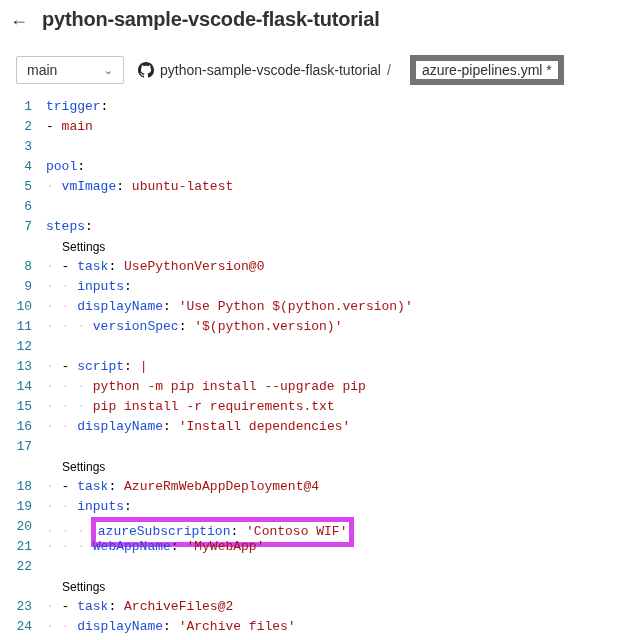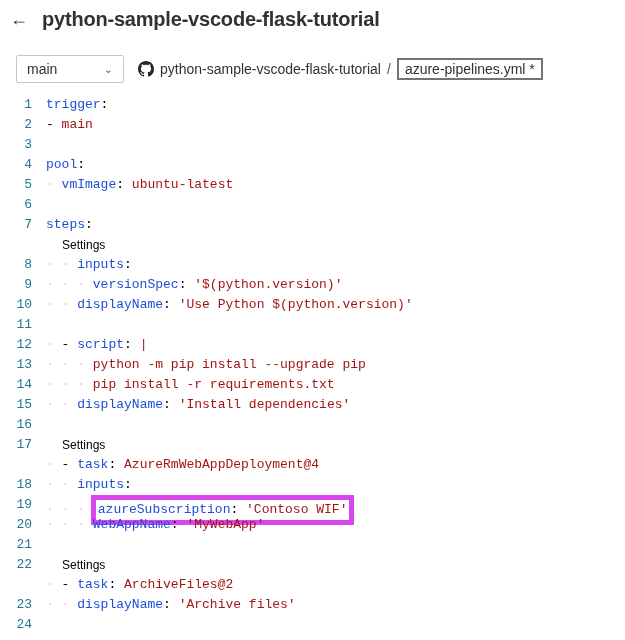--- a/index.html
+++ b/index.html
@@ -54,22 +54,23 @@
       font-size: 14px;
       color: #323130;
     }
     .gh-icon {
       width: 16px;
       height: 16px;
       display: inline-block;
     }
     .breadcrumb-sep { color: #605e5c; }
     .filename-box {
-      border: 2px solid #737373;
+      border: 6px solid #737373;
       padding: 1px 6px;
+      margin-left: 13px;
     }
     .editor {
       display: flex;
       font-family: Consolas, "Courier New", monospace;
       font-size: 13px;
       line-height: 20px;
       padding-top: 4px;
     }
     .gutter {
       text-align: right;
@@ -161,23 +162,24 @@
 
   <div class="code">
     <div class="line"><span class="k">trigger</span><span class="p">:</span></div>
     <div class="line"><span class="p">- </span><span class="v">main</span></div>
     <div class="line"></div>
     <div class="line"><span class="k">pool</span><span class="p">:</span></div>
     <div class="line"><span class="guide">· </span><span class="k">vmImage</span><span class="p">: </span><span class="v">ubuntu-latest</span></div>
     <div class="line"></div>
     <div class="line"><span class="k">steps</span><span class="p">:</span></div>
     <div class="settings-hint">Settings</div>
+    <div class="line"><span class="guide">· </span><span class="p">- </span><span class="k">task</span><span class="p">: </span><span class="v">UsePythonVersion@0</span></div>
     <div class="line"><span class="guide">· · </span><span class="k">inputs</span><span class="p">:</span></div>
+    <div class="line"><span class="guide">· · </span><span class="k">displayName</span><span class="p">: </span><span class="v">'Use Python $(python.version)'</span></div>
     <div class="line"><span class="guide">· · · </span><span class="k">versionSpec</span><span class="p">: </span><span class="v">'$(python.version)'</span></div>
-    <div class="line"><span class="guide">· · </span><span class="k">displayName</span><span class="p">: </span><span class="v">'Use Python $(python.version)'</span></div>
     <div class="line"></div>
     <div class="line"><span class="guide">· </span><span class="p">- </span><span class="k">script</span><span class="p">: </span><span class="v">|</span></div>
     <div class="line"><span class="guide">· · · </span><span class="v">python -m pip install --upgrade pip</span></div>
     <div class="line"><span class="guide">· · · </span><span class="v">pip install -r requirements.txt</span></div>
     <div class="line"><span class="guide">· · </span><span class="k">displayName</span><span class="p">: </span><span class="v">'Install dependencies'</span></div>
     <div class="line"></div>
     <div class="settings-hint">Settings</div>
     <div class="line"><span class="guide">· </span><span class="p">- </span><span class="k">task</span><span class="p">: </span><span class="v">AzureRmWebAppDeployment@4</span></div>
     <div class="line"><span class="guide">· · </span><span class="k">inputs</span><span class="p">:</span></div>
     <div class="line"><span class="guide">· · · </span><span class="hl-box"><span class="k">azureSubscription</span><span class="p">: </span><span class="v">'Contoso WIF'</span></span></div>

